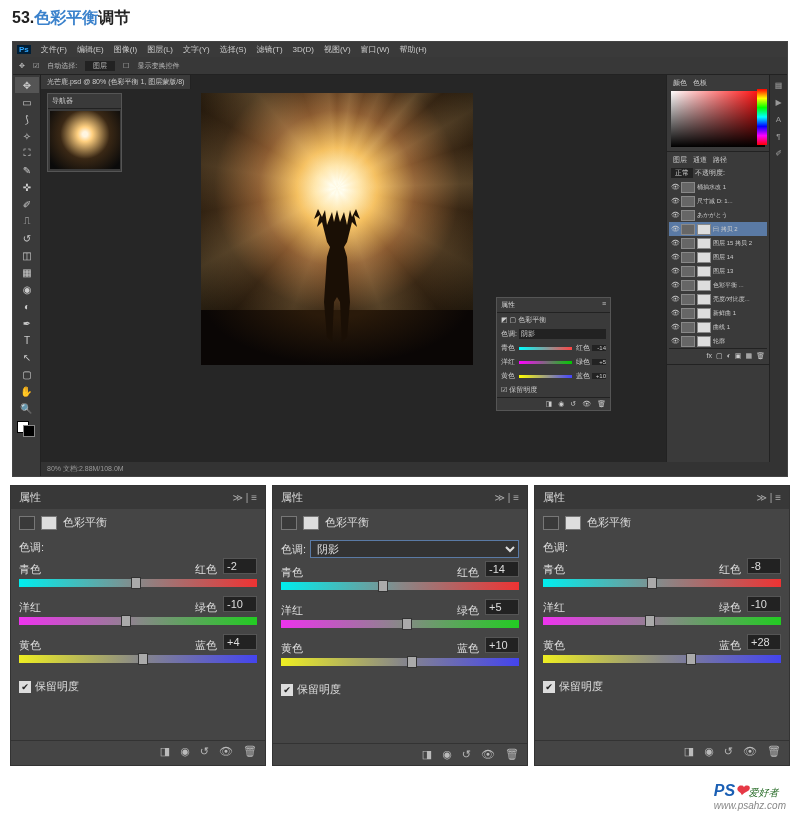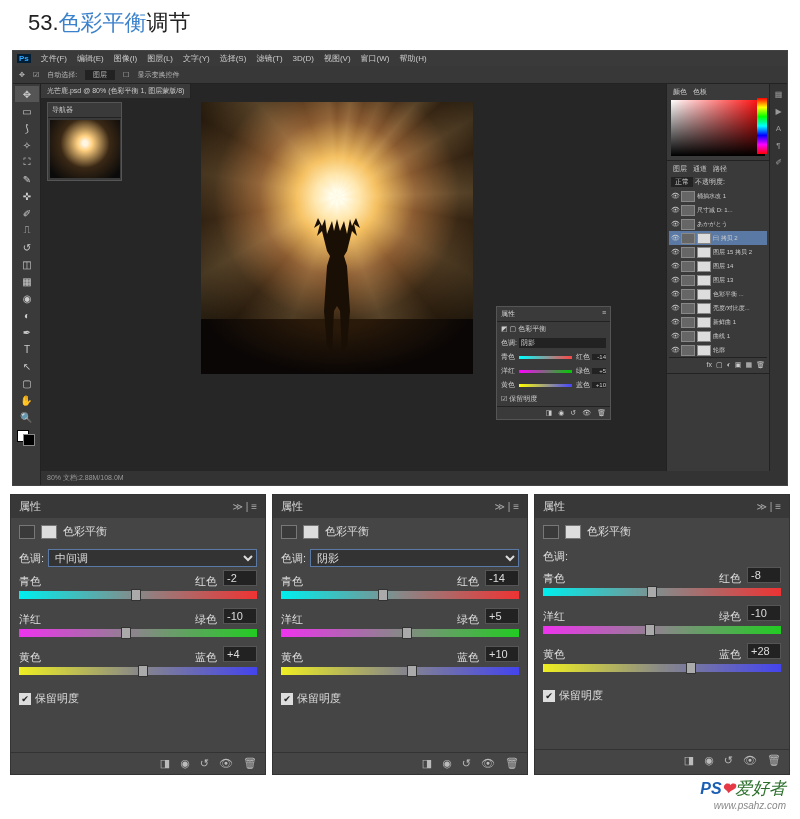--- a/index.html
+++ b/index.html
@@ -1,17 +1,17 @@
 <!DOCTYPE html>
 <html><head>
 <meta charset="utf-8">
 <style>
 *{margin:0;padding:0;box-sizing:border-box;font-family:"Microsoft YaHei",Arial,sans-serif}
 body{background:#fff;width:800px;height:819px;position:relative}
-.hdr{padding:8px 28px;font-size:22px;color:#3b82cc;font-weight:normal}
+.hdr{padding:8px 12px;font-size:16px;color:#3b82cc;font-weight:bold}
 .hdr .n{color:#222}
 .hdr .k{color:#222}
 .ps{margin:4px 12px 0;background:#2b2b2b;border:1px solid #444;height:436px;position:relative;overflow:hidden}
 .mbar{background:#3a3a3a;height:15px;display:flex;font-size:8px;color:#ccc;align-items:center;padding:0 4px;gap:10px}
 .mbar span{cursor:default}
 .opt{background:#383838;height:18px;border-bottom:1px solid #222;display:flex;align-items:center;font-size:7px;color:#bbb;padding:0 6px;gap:8px}
 .main{display:flex;height:402px}
 .tools{width:28px;background:#3a3a3a;border-right:1px solid #222;padding:2px;display:flex;flex-direction:column;gap:1px}
 .tool{width:24px;height:16px;color:#ccc;font-size:10px;display:flex;align-items:center;justify-content:center}
 .tool.a{background:#555}
@@ -66,21 +66,21 @@
 .pnl .track.yb{background:linear-gradient(90deg,#ee2,#888,#44e)}
 .pnl .knob{position:absolute;top:-2px;width:10px;height:12px;background:#aaa;border:1px solid #333;transform:translateX(-50%)}
 .pnl .vbox{position:absolute;right:8px;width:34px;background:#222;color:#ddd;font-size:11px;text-align:left;padding:1px 3px;top:-1px;border:1px solid #555}
 .pnl .srow{position:relative}
 .pnl .chk{padding:6px 8px;font-size:11px;color:#ddd;display:flex;align-items:center;gap:4px}
 .pnl .cb{width:12px;height:12px;background:#ddd;display:flex;align-items:center;justify-content:center;font-size:9px;color:#222}
 .pnl .btm{padding:4px 8px;display:flex;justify-content:flex-end;gap:10px;color:#bbb;font-size:11px;border-top:1px solid #333;margin-top:40px}
 .wm{position:absolute;right:14px;bottom:8px;font-size:16px;font-style:italic}
 .wm .p{color:#1a5fb4;font-weight:bold}
 .wm .s{color:#e63946;font-weight:bold}
-.wm .t{color:#2a6e2a;font-size:17px}
+.wm .t{color:#2a6e2a;font-size:10px}
 .wm .u{font-size:10px;color:#888;display:block;text-align:right}
 </style>
 </head>
 <body>
 
 <div class="hdr">
   <span class="n">53.</span><span>色彩平衡</span><span class="k">调节</span>
 </div>
 
 <div class="ps">
@@ -306,21 +306,20 @@
         <span>属性</span>
         <span class="ic">≫ | ≡</span>
       </div>
       <div class="ttl">
         <span class="ci"></span>
         <span class="ci" style="background:#ddd"></span>
         <span>色彩平衡</span>
       </div>
       <div class="fr">
         <span>色调:</span>
-        <select><option>中间调</option></select>
       </div>
       <div class="srow">
         <div class="slbl">
           <span>青色</span>
           <span style="margin-right:40px">红色</span>
         </div>
         <div class="track cr">
           <div class="knob" style="left:49%"></div>
         </div>
         <span class="vbox">-2</span>

